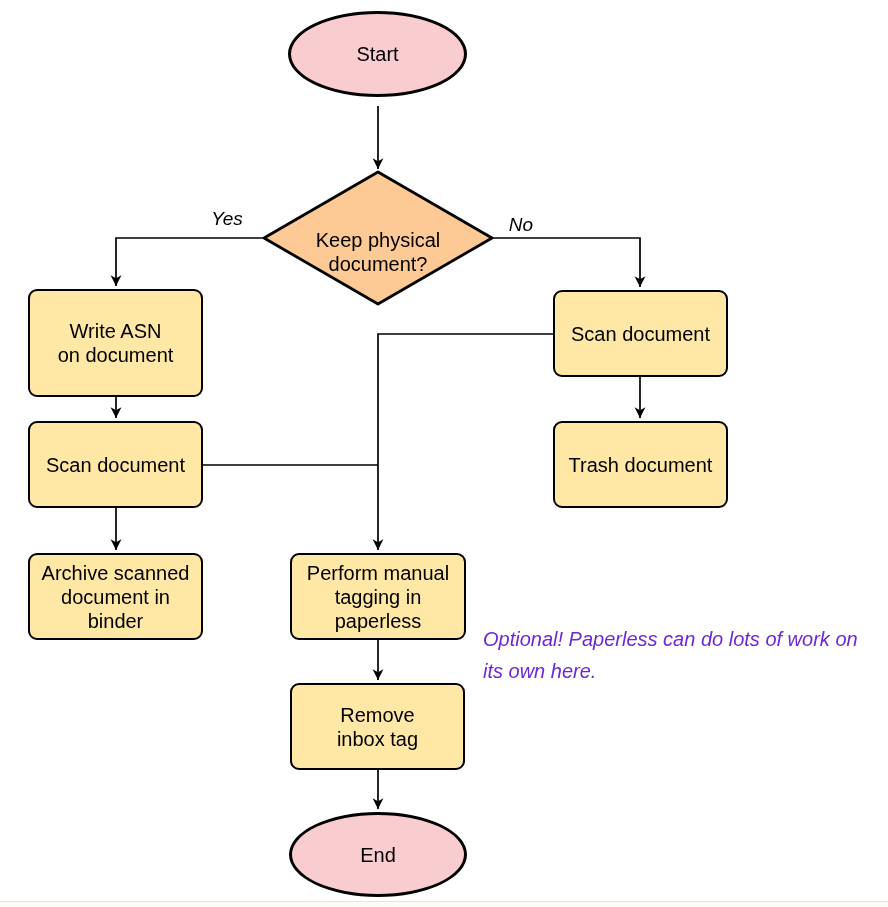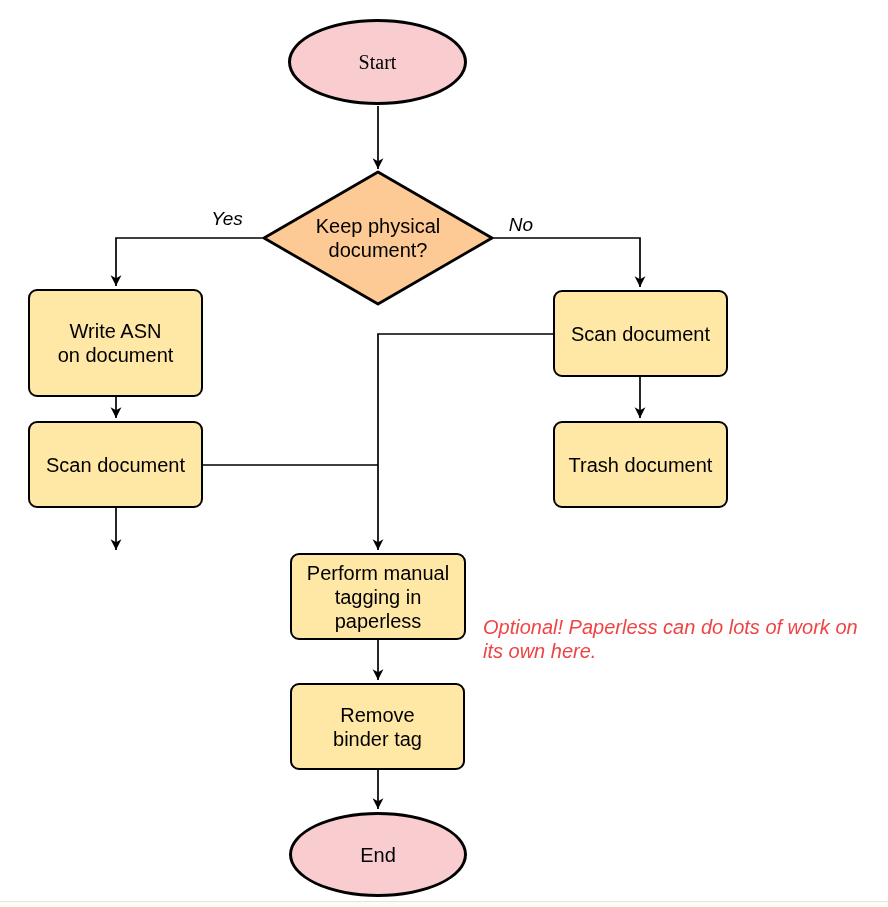--- a/index.html
+++ b/index.html
@@ -71,22 +71,22 @@
     text-align: center;
     font-size: 19px;
     line-height: 20px;
     color: #000000;
     font-style: italic;
   }
   .note {
     position: absolute;
     font-style: italic;
     font-size: 20px;
-    line-height: 24px;
-    color: #ef4444;
+    line-height: 32px;
+    color: #6d28d9;
     white-space: pre-line;
   }
   .bottom-strip {
     position: absolute;
     left: 0;
     top: 901px;
     width: 888px;
     height: 6px;
     background: #fcfcf4;
     border-top: 1px solid #e4e4da;
@@ -111,25 +111,25 @@
     <path class="edge" d="M492 238 L640 238 L640 287" marker-end="url(#arrow)"></path>
     <path class="edge" d="M116 377 L116 418" marker-end="url(#arrow)"></path>
     <path class="edge" d="M116 508 L116 550" marker-end="url(#arrow)"></path>
     <path class="edge" d="M640 377 L640 418" marker-end="url(#arrow)"></path>
     <path class="edge" d="M553 334 L378 334 L378 550" marker-end="url(#arrow)"></path>
     <path class="edge" d="M203 465 L378 465"></path>
     <path class="edge" d="M378 640 L378 680" marker-end="url(#arrow)"></path>
     <path class="edge" d="M378 770 L378 809" marker-end="url(#arrow)"></path>
   </svg>
 
-  <div class="node terminal" style="left:288px; top:19px; width:179px; height:86px;font-family:Liberation Serif, serif;">
+  <div class="node terminal" style="left:288px; top:11px; width:179px; height:86px;">
     <span>Start</span>
   </div>
 
-  <div class="decision-label" style="left:276px; top:198px; width:204px; height:80px;">
+  <div class="decision-label" style="left:276px; top:212px; width:204px; height:80px;">
     <span>Keep physical
 document?</span>
   </div>
 
   <div class="edge-label" style="left:203px; top:209px; width:48px;">
     <span>Yes</span>
   </div>
 
   <div class="edge-label" style="left:497px; top:215px; width:48px;">
     <span>No</span>
@@ -137,20 +137,25 @@
 
   <div class="node process" style="left:28px; top:289px; width:175px; height:108px;">
     <span>Write ASN
 on document</span>
   </div>
 
   <div class="node process" style="left:28px; top:421px; width:175px; height:87px;">
     <span>Scan document</span>
   </div>
 
+  <div class="node process" style="left:28px; top:553px; width:175px; height:87px;">
+    <span>Archive scanned
+document in
+binder</span>
+  </div>
 
   <div class="node process" style="left:553px; top:290px; width:175px; height:87px;">
     <span>Scan document</span>
   </div>
 
   <div class="node process" style="left:553px; top:421px; width:175px; height:87px;">
     <span>Trash document</span>
   </div>
 
   <div class="node process" style="left:290px; top:553px; width:176px; height:87px;">
@@ -159,21 +164,21 @@
 paperless</span>
   </div>
 
   <div class="note" style="left:483px; top:591px;">
     <span>Optional! Paperless can do lots of work on
 its own here.</span>
   </div>
 
   <div class="node process" style="left:290px; top:683px; width:175px; height:87px;">
     <span>Remove
-binder tag</span>
+inbox tag</span>
   </div>
 
   <div class="node terminal" style="left:289px; top:812px; width:178px; height:85px;">
     <span>End</span>
   </div>
 
   <div class="bottom-strip"></div>
 </div>
 
 </body></html>

